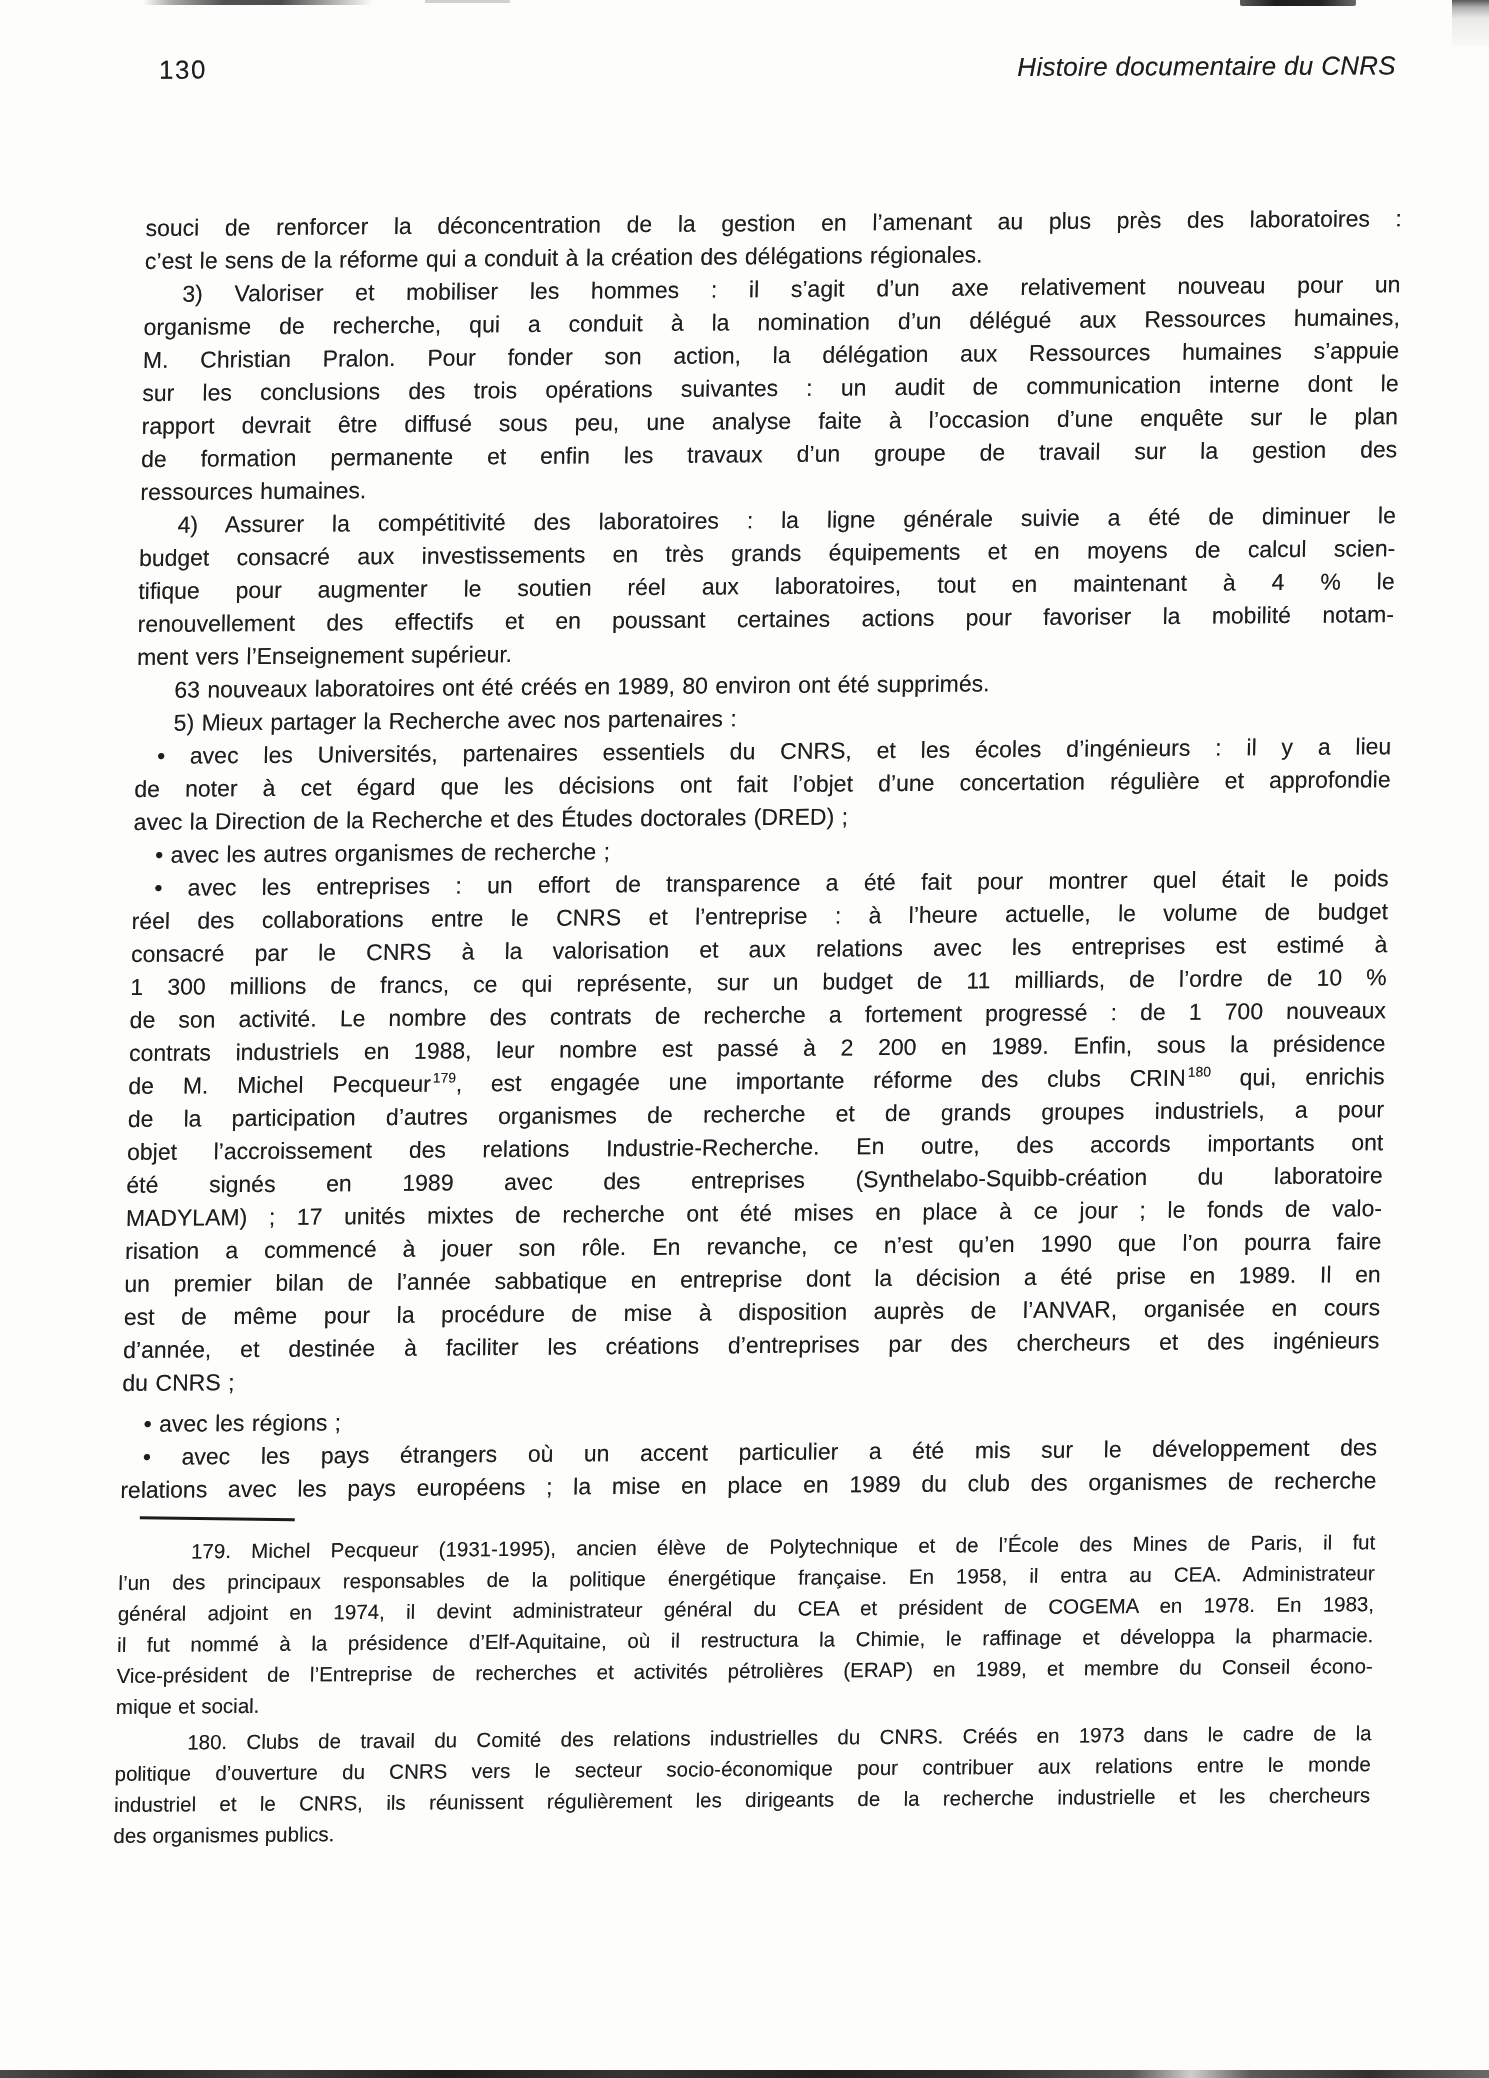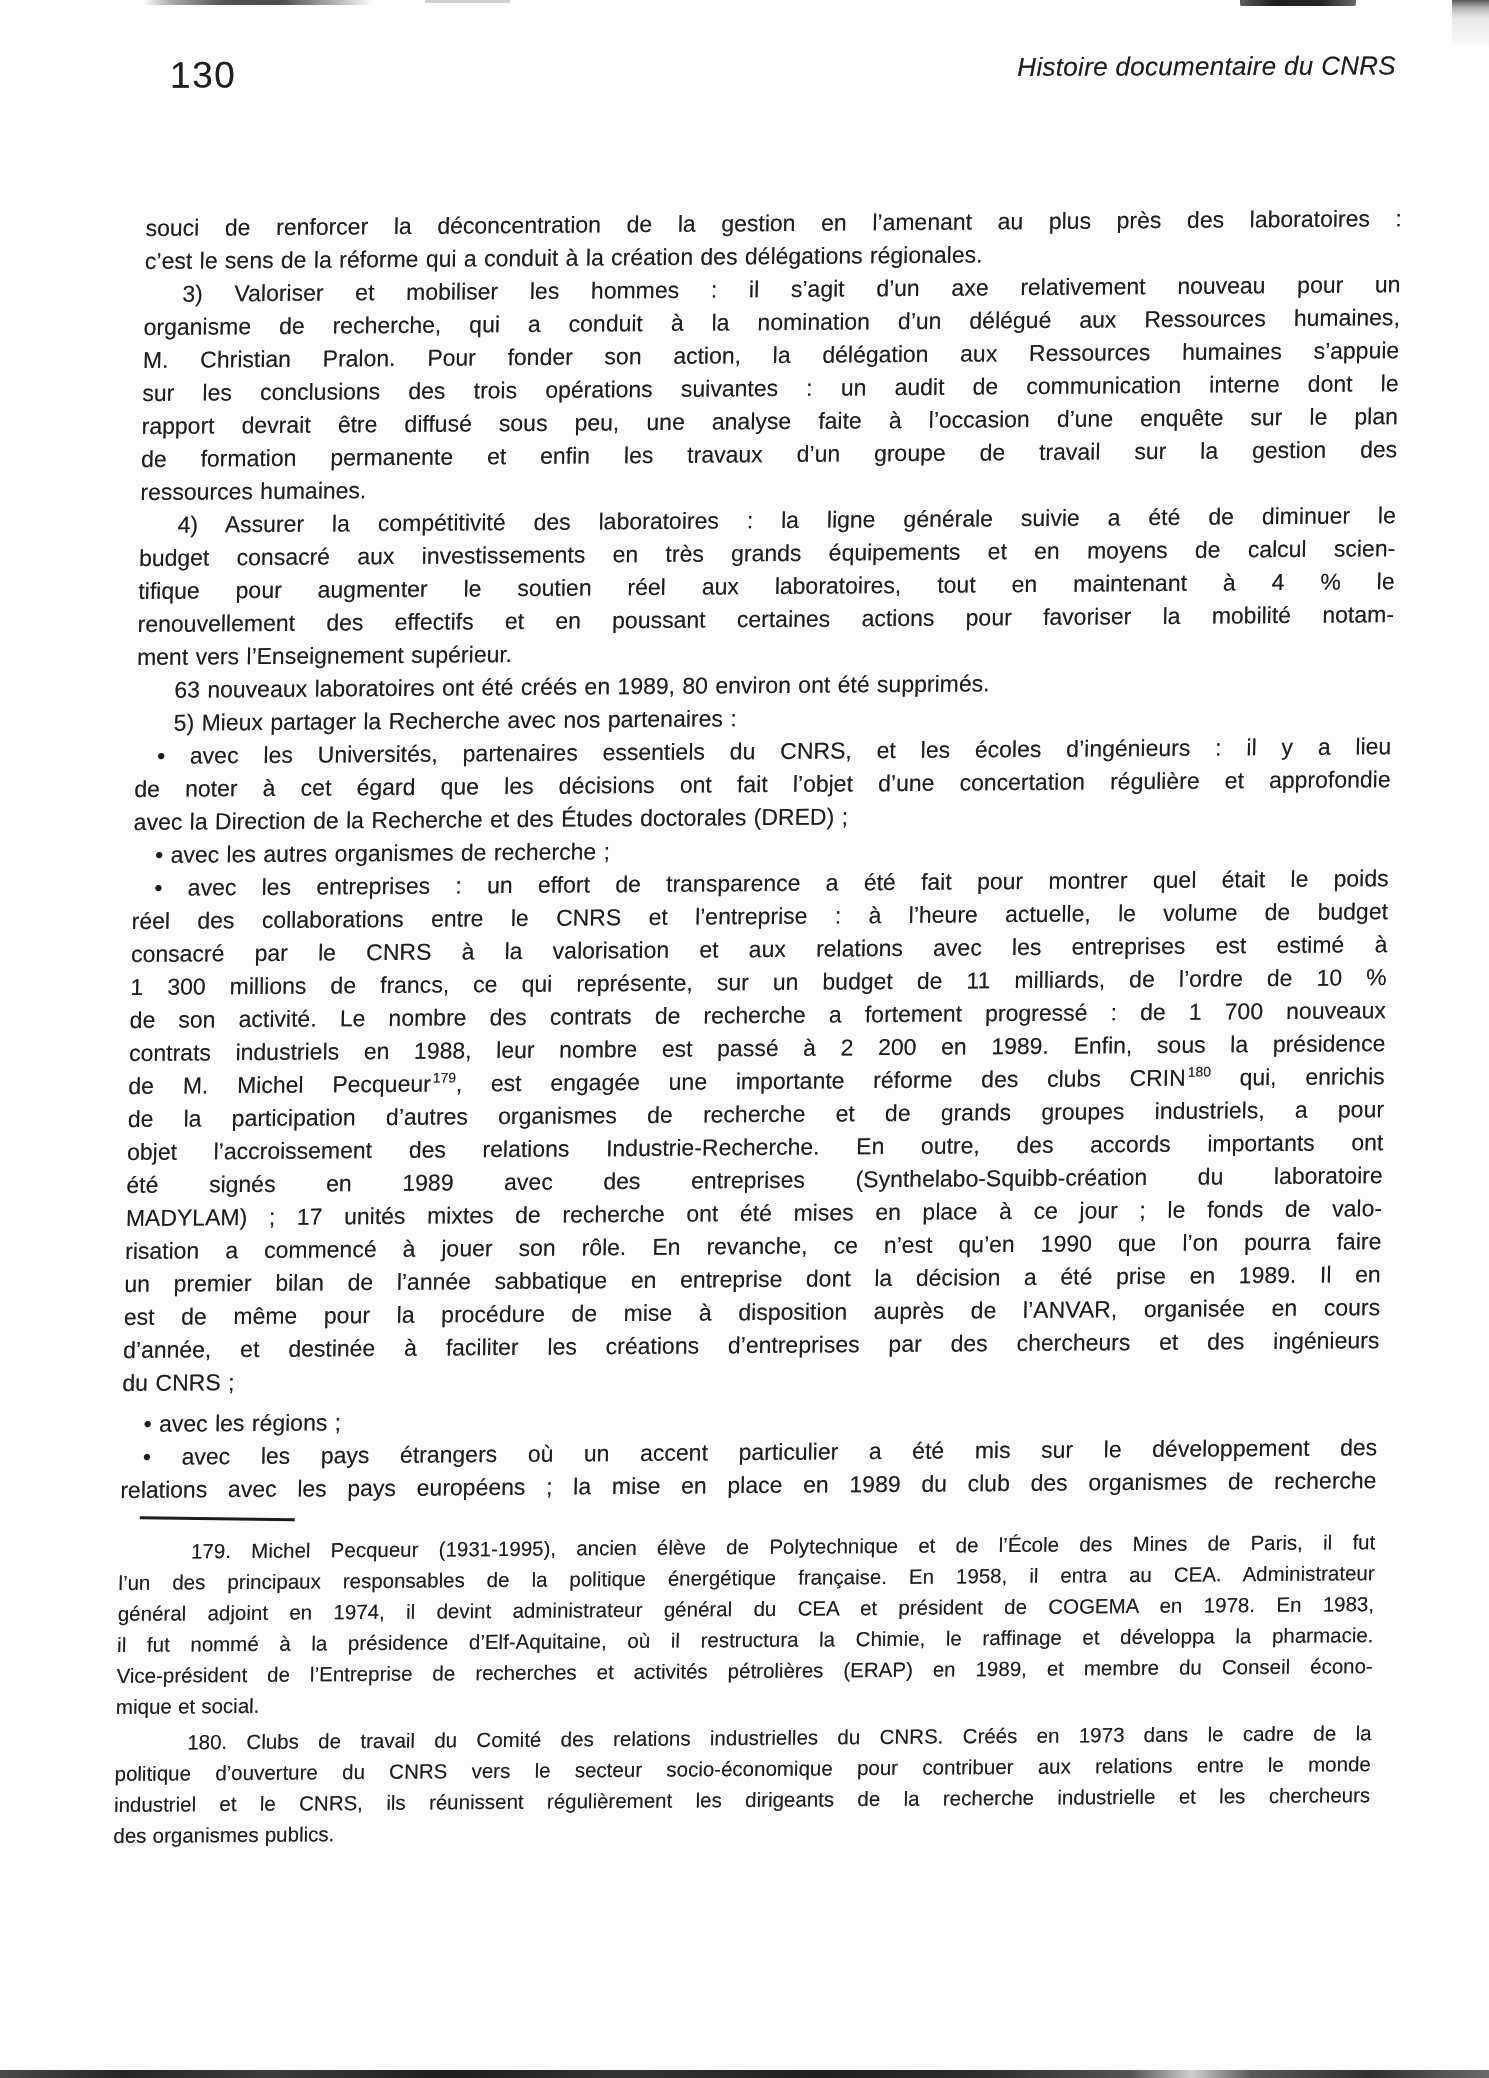--- a/index.html
+++ b/index.html
@@ -6,21 +6,21 @@
   .page {
     position:relative; width:1489px; height:2078px;
     background:#fdfdfc; overflow:hidden;
     font-family:"Liberation Sans","DejaVu Sans",sans-serif;
     color:#1e1e1e;
     text-shadow:0 0 0.6px rgba(25,25,25,.55);
   }
 
   
   .scan-header { position:absolute; left:158px; right:93px; top:52px; height:42px; transform:rotate(-0.25deg); }
-  .page-num { position:absolute; left:12px; top:0; font-size:37px; letter-spacing:1.5px; }
+  .page-num { position:absolute; left:1px; top:0; font-size:26px; letter-spacing:1.5px; }
   .running-title { position:absolute; right:0; top:1px; font-size:26px; font-style:italic; letter-spacing:.3px; }
 
   
   .body-block {
     position:absolute; left:146px; top:212px; width:1256px;
     transform:skewX(-1.6deg) rotate(-0.45deg); transform-origin:0 0;
   }
   .para { font-size:23px; line-height:33px; word-spacing:1px; }
   .line { text-align:justify; }
   .line.just { text-align-last:justify; }

